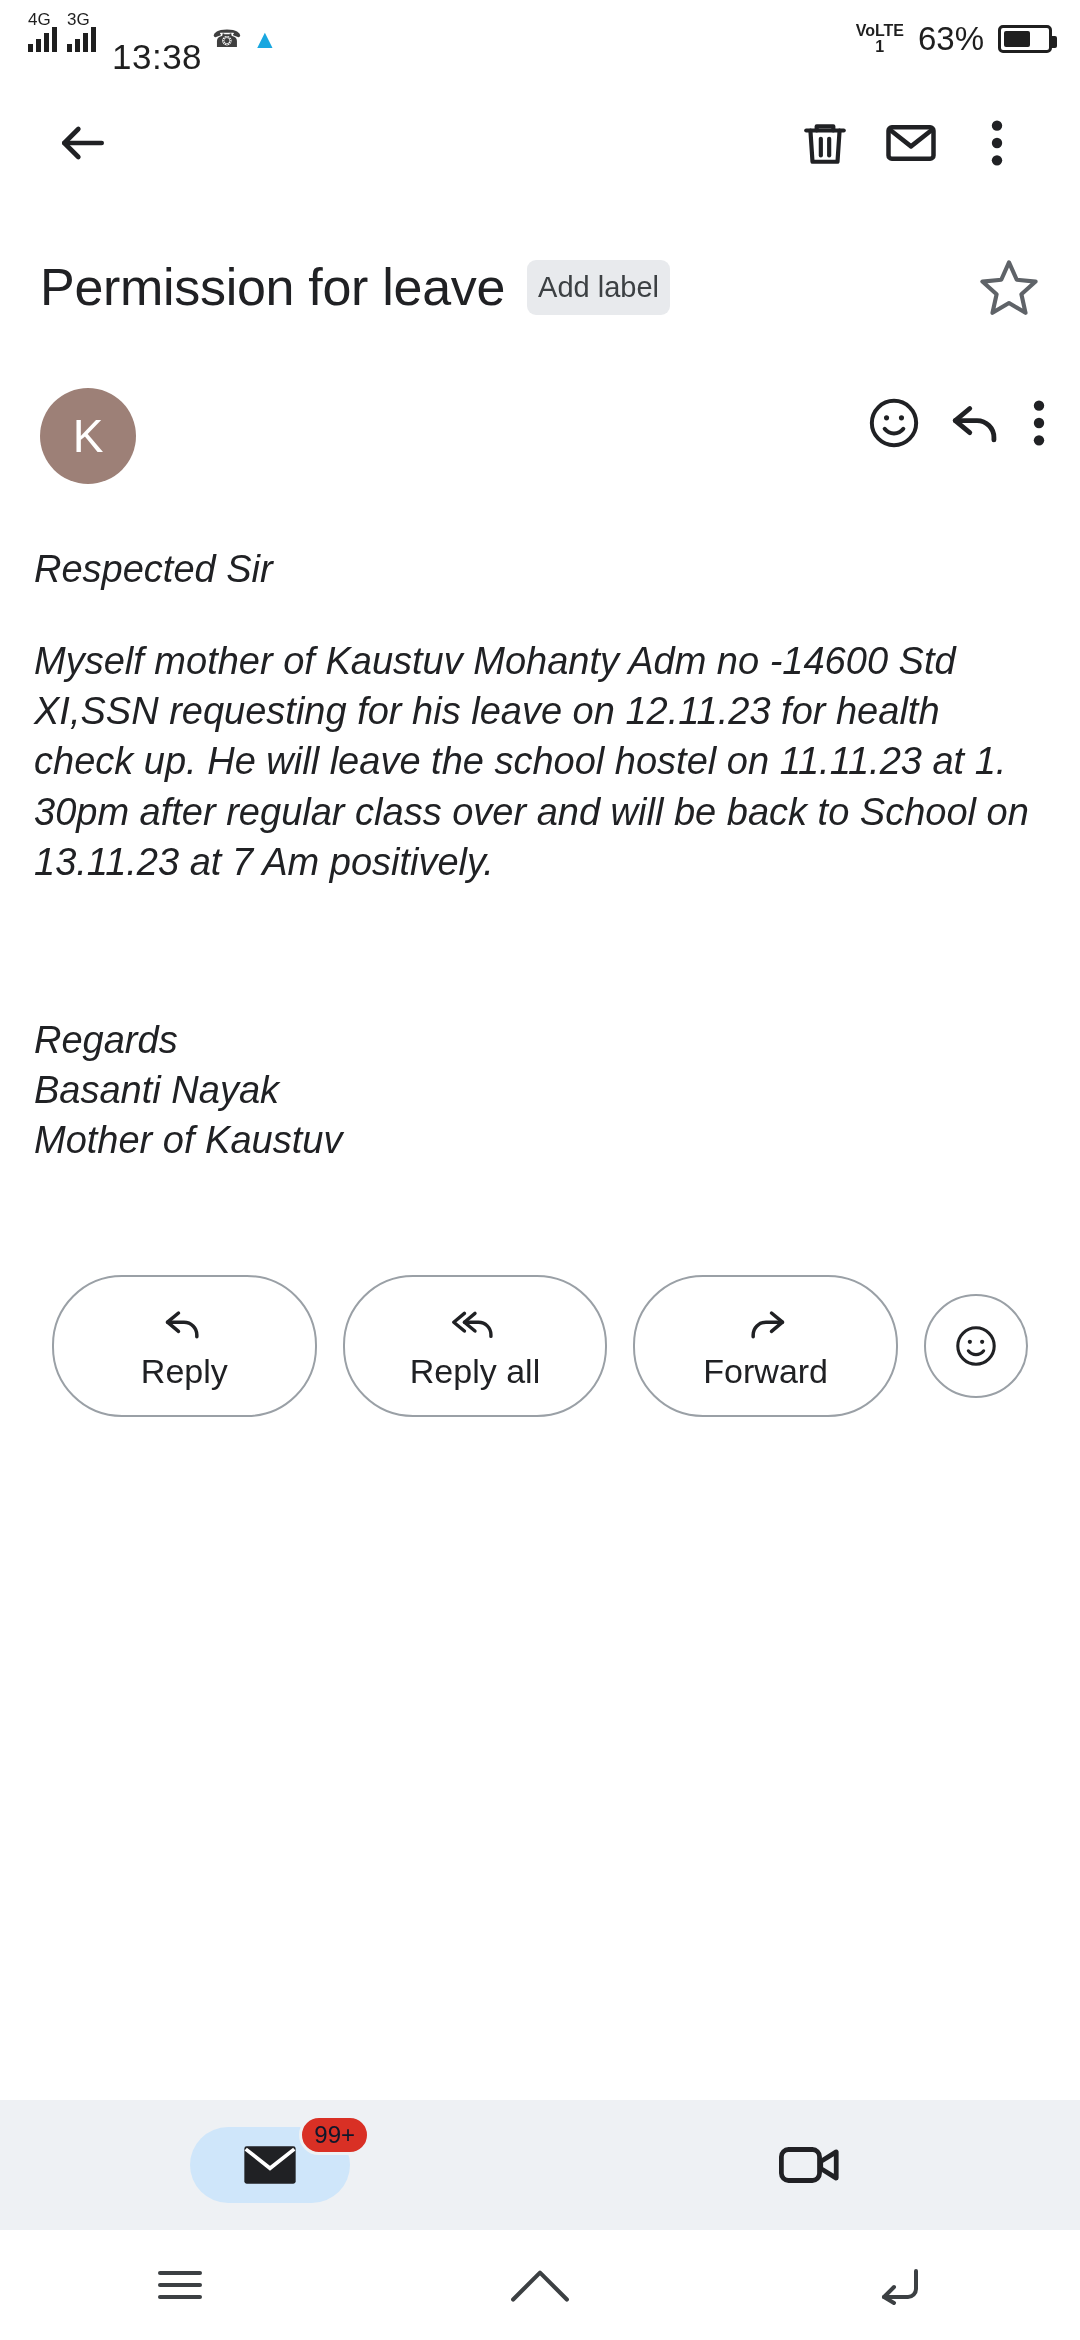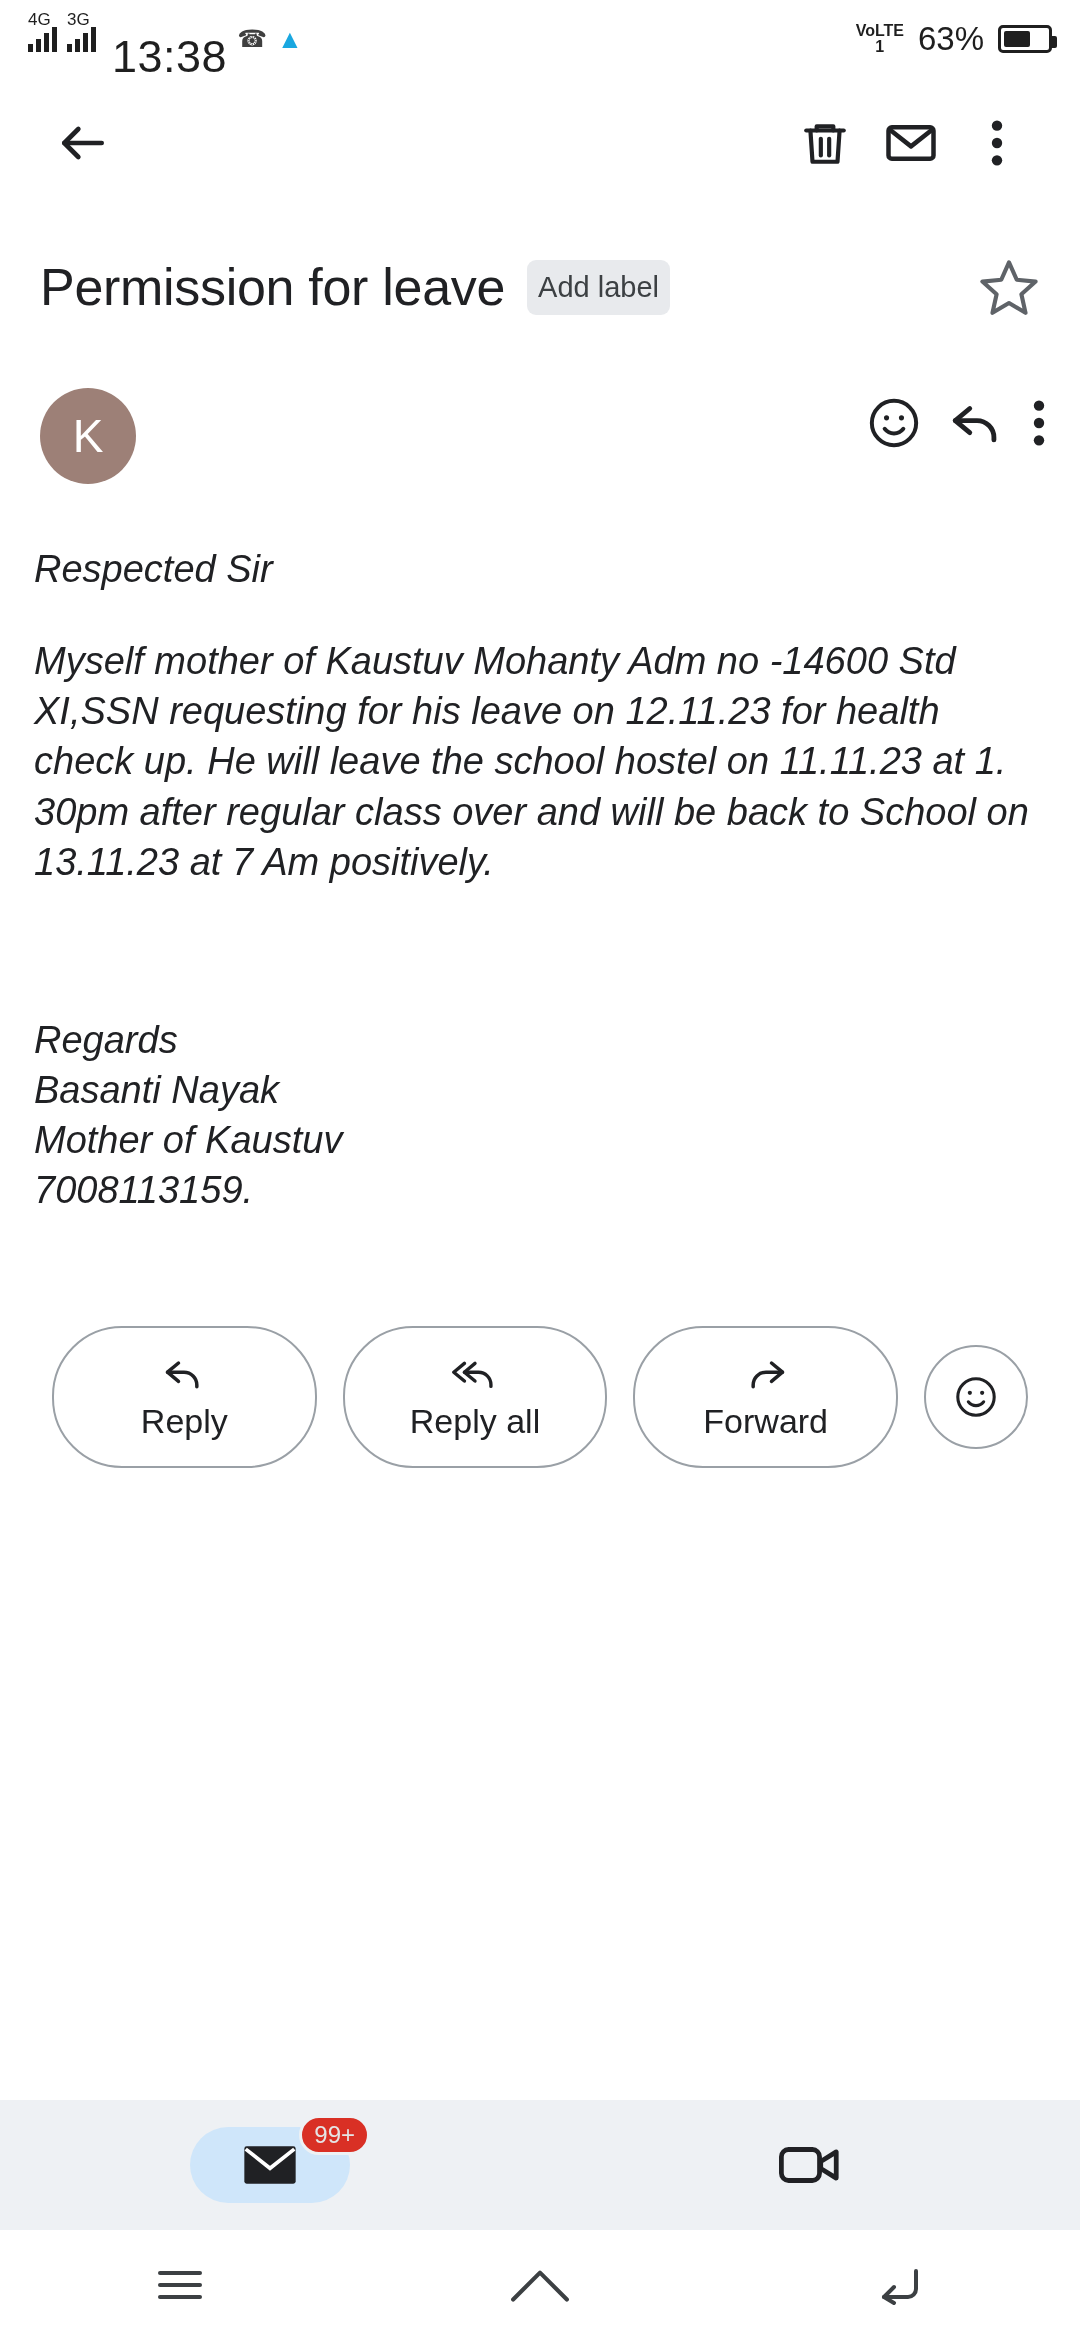--- a/index.html
+++ b/index.html
@@ -26,21 +26,21 @@
   .sig-group { display: flex; align-items: flex-end; gap: 3px; position: relative; }
   .sig-group .net-label {
     font-size: 17px; font-weight: normal; position: absolute; top: -16px; left: 0;
   }
   .bars { display: flex; align-items: flex-end; gap: 3px; height: 26px; }
   .bars i { display: block; width: 5px; background: #1f1f1f; }
   .bars i:nth-child(1){ height: 8px; }
   .bars i:nth-child(2){ height: 13px; }
   .bars i:nth-child(3){ height: 19px; }
   .bars i:nth-child(4){ height: 25px; }
-  .clock { font-size: 45px; margin-left: 6px; letter-spacing: 0.5px; margin-top: 36px; }
+  .clock { font-size: 35px; margin-left: 6px; letter-spacing: 0.5px; margin-top: 36px; }
   .small-ic { font-size: 24px; color: #3f3f3f; }
   .tri-icon { color: #19a7e0; font-size: 26px; }
   .volte { font-size: 16px; line-height: 1.0; text-align: center; font-weight: bold; }
   .batt-pct { font-size: 33px; }
   .batt {
     width: 54px; height: 28px; border: 3px solid #1f1f1f; border-radius: 5px;
     position: relative; display: flex; align-items: center; padding: 3px;
   }
   .batt::after {
     content: ""; position: absolute; right: -8px; top: 8px; width: 5px; height: 12px;
@@ -175,21 +175,21 @@
     background: #cfe6fa;
     border-radius: 60px;
     padding: 16px 52px;
     display: flex; align-items: center; justify-content: center;
     position: relative;
   }
   .badge {
     position: absolute;
     top: -12px; right: -20px;
     background: #d93025;
-    color: #e5e5e5;
+    color: #0f172a;
     font-size: 24px;
     border-radius: 24px;
     padding: 5px 12px;
     border: 3px solid #eef1f4;
     line-height: 1;
   }
 
   
   .sys-nav {
     position: absolute;
@@ -309,21 +309,20 @@
 </div>
 
 <div class="mail-body">
   <p>Respected Sir</p>
   <div class="para-gap"></div>
   <p>Myself mother of Kaustuv Mohanty Adm no -14600  Std XI,SSN  requesting  for his  leave on 12.11.23  for health check up. He will leave the school hostel on 11.11.23 at 1. 30pm after regular class over and will be  back  to School on 13.11.23 at 7 Am  positively.</p>
   <div class="sign-gap"></div>
   <p>Regards</p>
   <p>Basanti Nayak</p>
   <p>Mother of Kaustuv</p>
-  <p>7008113159.</p>
 </div>
 
 <div class="reply-bar">
   <div class="pill">
     <span>
       <svg width="44" height="44" viewBox="0 0 24 24" fill="none" stroke="#202124" stroke-width="1.9" stroke-linecap="round" stroke-linejoin="round">
         <polyline points="9,6 3,11 9,16"></polyline>
           <path d="M3 11h9a7 7 0 0 1 7 7v1"></path>
       </svg>
     </span>

